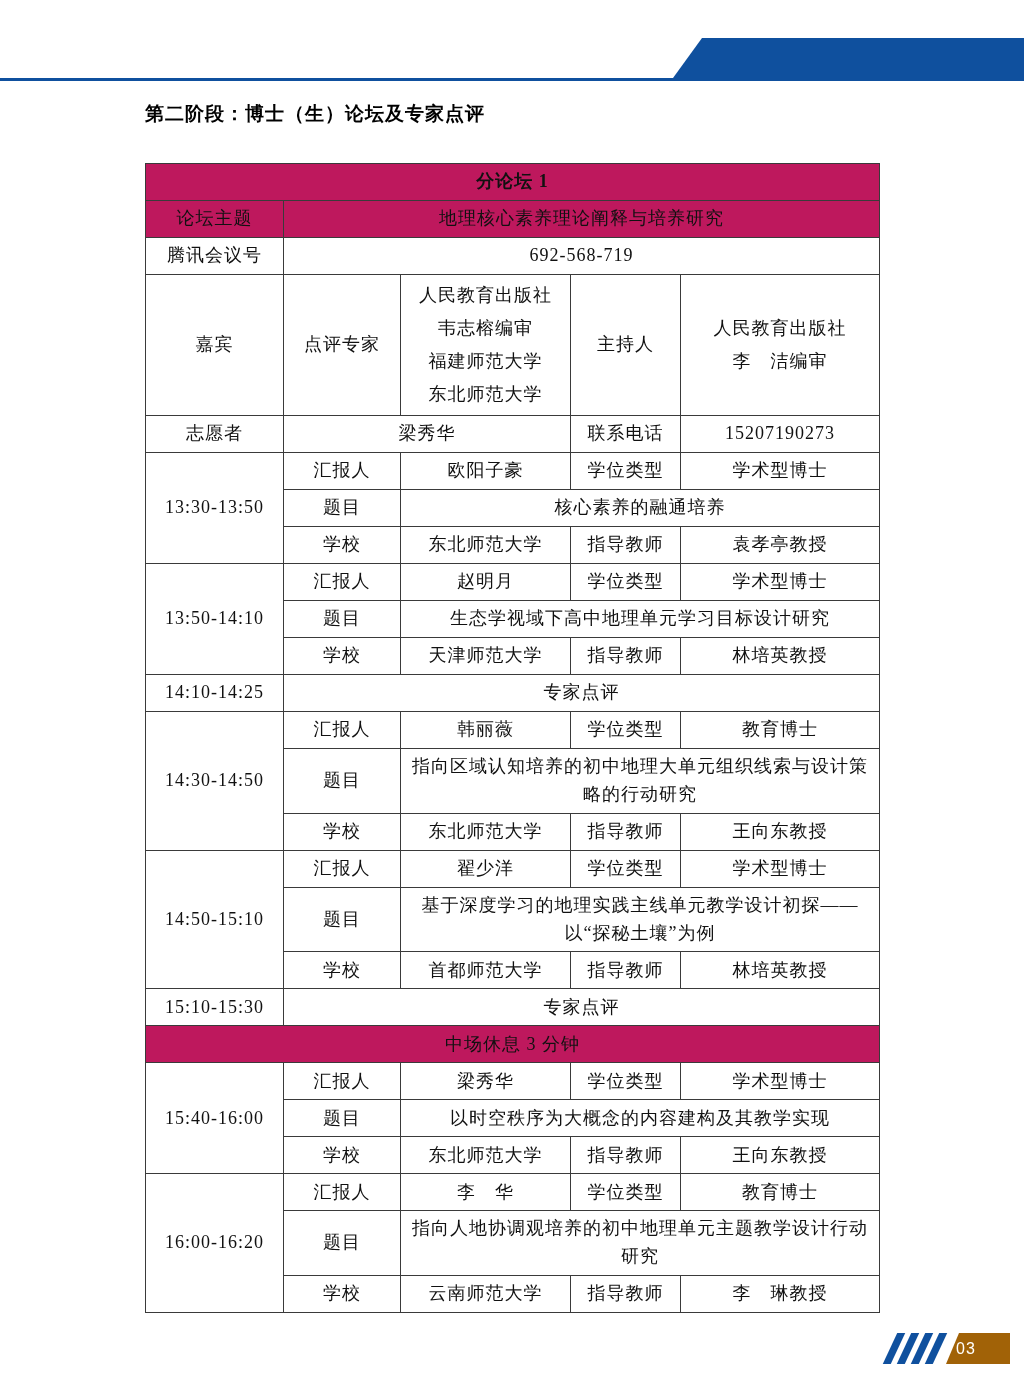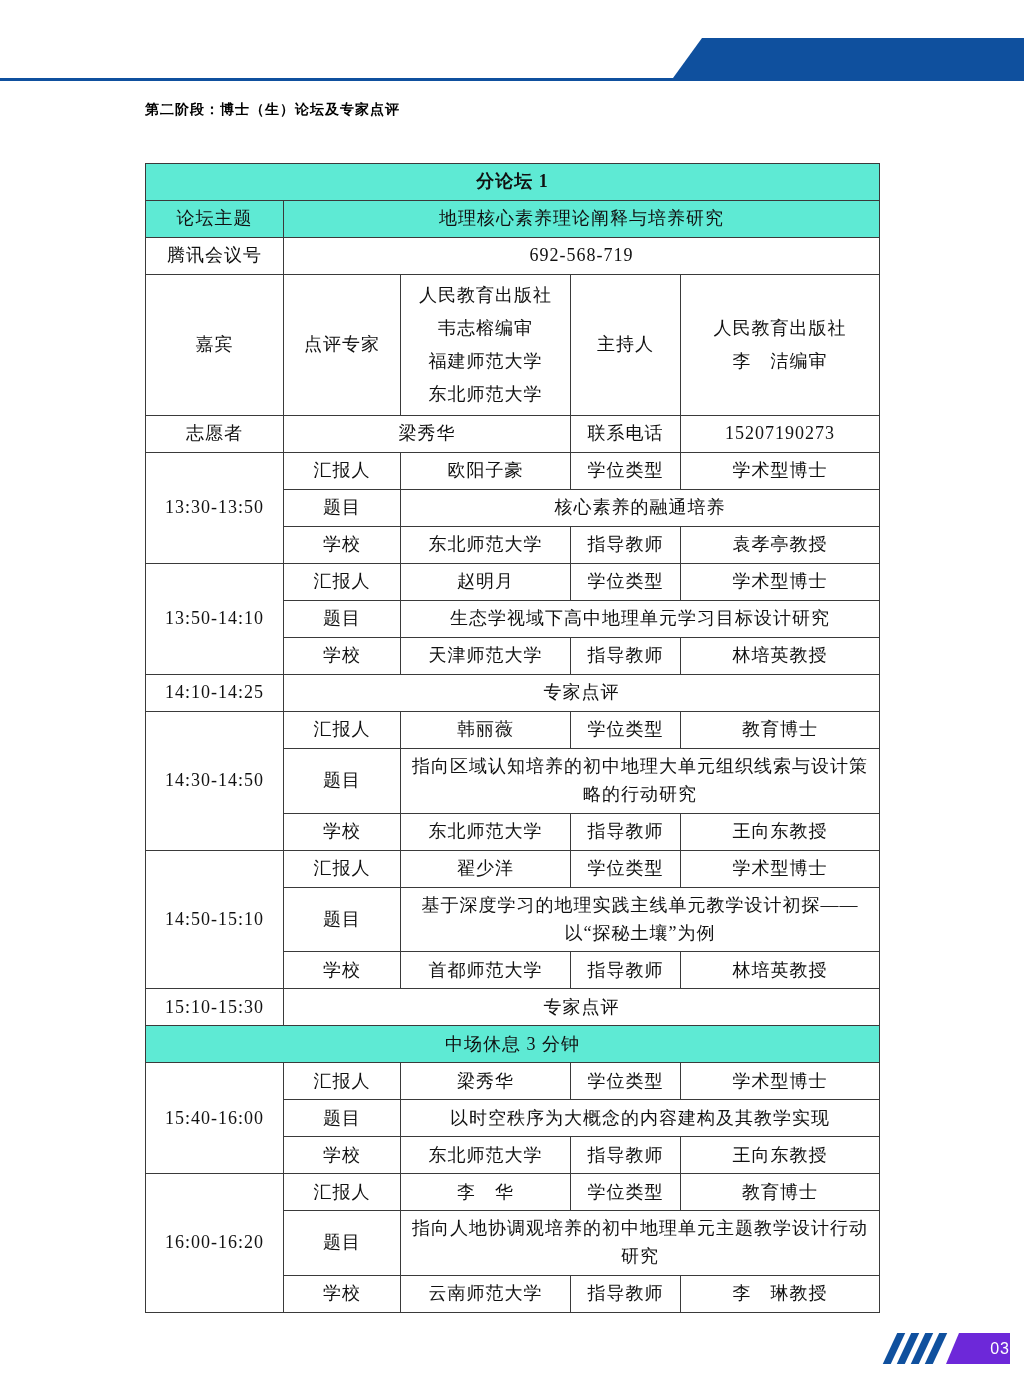--- a/index.html
+++ b/index.html
@@ -23,21 +23,21 @@
     position: absolute;
     top: 38px; left: 673px;
     width: 351px; height: 40px;
     background: #0F509E;
     clip-path: polygon(29px 0, 100% 0, 100% 100%, 0 100%);
   }
   
   .doc-title {
     position: absolute;
     top: 101px; left: 145px;
-    font-size: 14px;
+    font-size: 19px;
     font-weight: bold;
     letter-spacing: 1px;
     color: #000000;
   }
   
   table.schedule {
     position: absolute;
     top: 163px; left: 145px;
     width: 734px;
     border-collapse: collapse;
@@ -49,21 +49,21 @@
     vertical-align: middle;
     font-size: 18px;
     letter-spacing: 1px;
     padding: 4px 6px;
     line-height: 1.55;
   }
   tr.h37  { height: 37px; }
   tr.h44  { height: 28px; }
   tr.h64  { height: 64px; }
   tr.h130 { height: 130px; }
-  td.hl { background: #5eead4; }
+  td.hl { background: #be185d; }
   td.bold { font-weight: bold; letter-spacing: 2px; }
   td.left {
     text-align: left;
     padding-left: 13px;
     padding-right: 6px;
   }
   td.multiline div { line-height: 33px; }
   
   .footer-badge {
     position: absolute;
@@ -74,25 +74,25 @@
     align-items: stretch;
   }
   .footer-badge .stripe {
     width: 8px;
     margin-right: 6px;
     background: #0F509E;
     transform: skewX(-25deg);
   }
   .footer-badge .badge-body {
     width: 64px;
-    background: #6d28d9;
+    background: #a16207;
     clip-path: polygon(13px 0, 100% 0, 100% 100%, 0 100%);
     display: flex;
     align-items: center;
-    justify-content: flex-end;
+    justify-content: flex-start;
     padding-left: 10px;
   }
   .footer-badge .page-num {
     color: #ffffff;
     font-family: "Liberation Sans", sans-serif;
     font-size: 16px;
     letter-spacing: 1px;
   }
 </style>
 </head>

